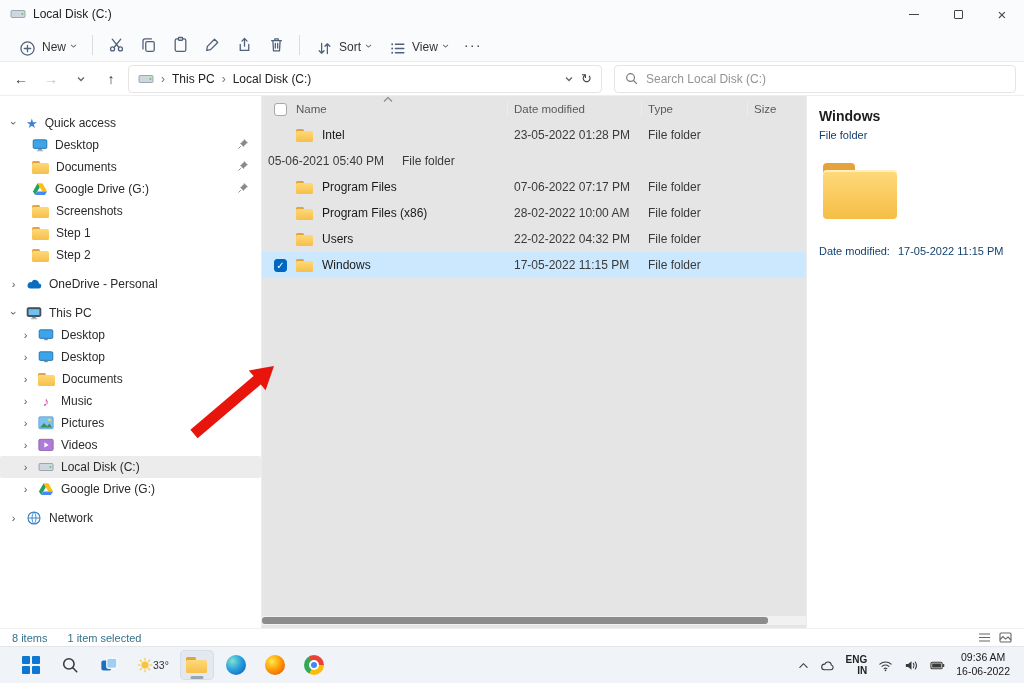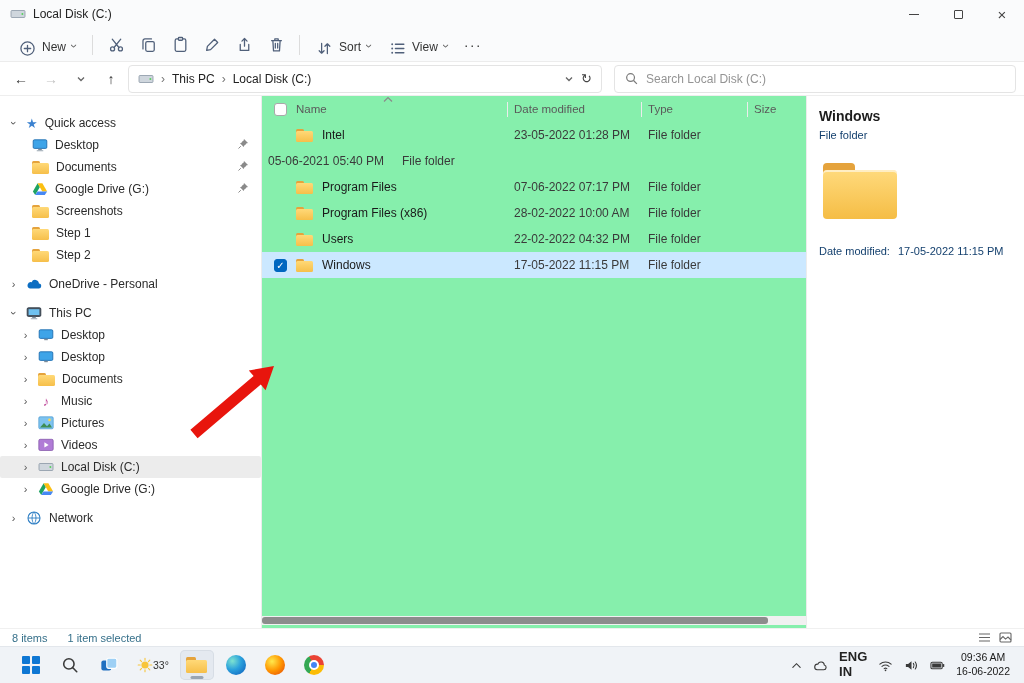--- a/index.html
+++ b/index.html
@@ -54,21 +54,21 @@
   .pinbox { position:absolute; right:12px; top:4px; }
   .qa-star { color:#3b82d0; font-size:13px; }
   .mus { color:#c2519e; font-size:13px; width:16px; text-align:center; }
 
   .fld { position:relative; width:17px; height:13px; display:inline-block; flex:0 0 auto; }
   .fld::before { content:""; position:absolute; left:0; top:0; width:8px; height:4px; border-radius:1.5px 1.5px 0 0; background:#e5a33c; }
   .fld::after { content:""; position:absolute; left:0; top:2px; right:0; bottom:0; border-radius:1.5px; background:linear-gradient(180deg,#ffd978,#f6bf4a); }
   .i16 { width:16px; height:16px; flex:0 0 auto; }
 
   
-  .filelist { flex:1; position:relative; background:#86efac; }
+  .filelist { flex:1; position:relative; background:#e5e5e5; }
   .list-header { height:26px; display:flex; align-items:center; color:#5a5a5a; font-size:11.5px; position:relative; }
   .hcell { display:flex; align-items:center; height:15px; border-right:1px solid #ececec; padding-left:6px; }
   .hcell:last-child { border-right:0; }
   .c-name { width:246px; padding-left:12px; gap:9px; }
   .c-date { width:134px; }
   .c-type { width:106px; }
   .c-size { width:56px; }
   .sort-caret { position:absolute; left:120px; top:0px; }
   .cb { width:13px; height:13px; border:1px solid #a9a9a9; border-radius:3px; background:#fff; flex:0 0 auto; display:flex; align-items:center; justify-content:center; }
   .cb.hidden { visibility:hidden; }
@@ -109,21 +109,21 @@
   .weather { display:flex; align-items:center; padding:0 6px; font-size:10.5px; color:#333; }
   .circ { width:20px; height:20px; border-radius:50%; }
   .edge { background:radial-gradient(circle at 32% 30%, #7ee3d0 0%, #2aa0dc 45%, #0b57b8 100%); }
   .ffox { background:radial-gradient(circle at 35% 32%, #ffe94d 0%, #ff9500 50%, #e1420b 100%); }
   .chrome { background:conic-gradient(from -30deg, #ea4335 0 120deg, #fbbc05 0 240deg, #34a853 0 360deg); position:relative; }
   .chrome::after { content:""; position:absolute; inset:5px; border-radius:50%; background:#4285f4; border:2px solid #fff; }
   .fld-task { width:21px; height:16px; }
   .fld-task::before { width:10px; height:5px; }
   .fld-task::after { top:3px; }
   .tb-right { margin-left:auto; display:flex; align-items:center; gap:11px; padding-right:14px; }
-  .lang { font-size:13px; font-weight:bold; line-height:1.15; text-align:left; color:#222; }
+  .lang { font-size:10px; font-weight:bold; line-height:1.15; text-align:right; color:#222; }
   .clock { font-size:10.5px; line-height:1.3; text-align:center; color:#1a1a1a; }
   svg.tray { width:15px; height:13px; stroke:#3a3a3a; fill:none; stroke-width:1.2; stroke-linecap:round; }
 </style>
 </head>
 <body>
 
 <div class="titlebar">
   <div class="title-left">
     <svg class="i16" viewBox="0 0 16 16">
         <rect x="1" y="4.5" width="14" height="7" rx="1" fill="#cfd6dd" stroke="#8a97a5" stroke-width="0.8"></rect>

